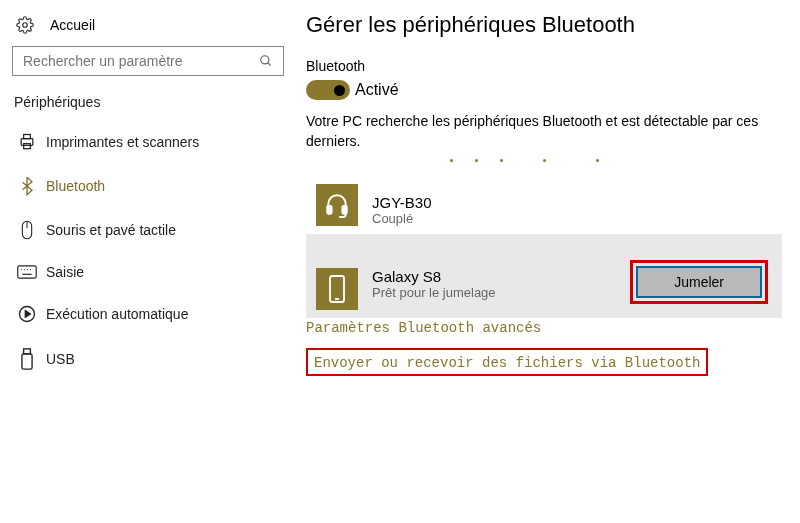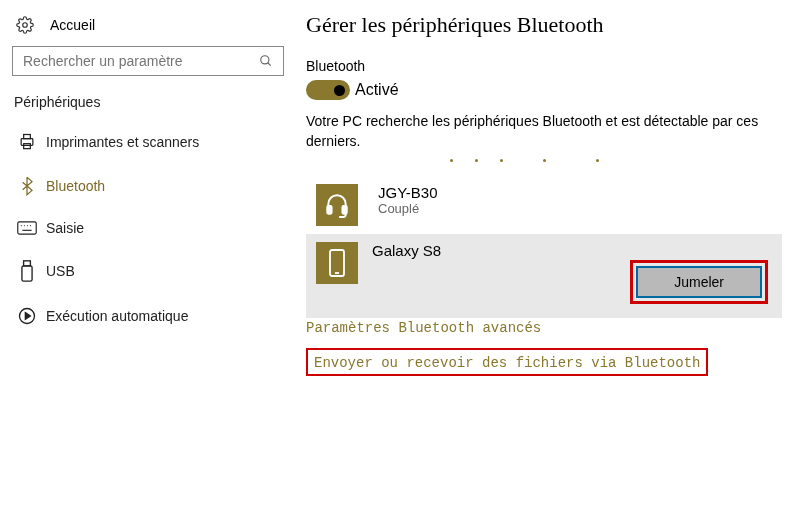--- a/index.html
+++ b/index.html
@@ -19,33 +19,33 @@
 .category-title { font-size: 14px; padding: 0 0 10px 6px; color: #202020; }
 
 .nav-list { list-style: none; }
 .nav-item { display: flex; align-items: center; gap: 8px; padding: 12px 8px; cursor: default; font-size: 14px; color: #222; }
 .nav-item.active { color: #7f6a2a; }
 .nav-item .icon { width: 22px; display: flex; align-items: center; justify-content: center; color: #222; }
 .nav-item.active .icon { color: #7f6a2a; }
 
 
 .main { flex: 1; padding: 12px 18px 12px 6px; }
-.main-title { font-size: 22px; font-weight: 400; margin-bottom: 20px; font-family: Liberation Serif, serif; }
+.main-title { font-size: 22px; font-weight: 400; margin-bottom: 20px; }
 .section-label { font-size: 14px; margin-bottom: 6px; }
 
 .toggle-row { display: flex; align-items: center; gap: 5px; margin-bottom: 12px; }
 .toggle { width: 44px; height: 20px; border-radius: 10px; background: #8a782f; position: relative; }
 .toggle .knob { width: 11px; height: 11px; background: #000; border-radius: 50%; position: absolute; top: 4.5px; right: 5px; }
 
 .description { font-size: 14px; line-height: 1.4; margin-bottom: 8px; }
 
 .searching-dots { display: flex; gap: 22px; justify-content: center; padding: 0 40px 14px 0; color: #8a782f; font-size: 5px; letter-spacing: 4px; }
 .searching-dots span { width: 3px; height: 3px; background: #8a782f; border-radius: 50%; }
 
-.device { display: flex; align-items: flex-start; gap: 20px; padding: 8px 10px; }
+.device { display: flex; align-items: flex-end; gap: 14px; padding: 8px 10px; }
 .device.selected { background: #e8e8e8; flex-direction: row; }
 .device-row { display: flex; align-items: flex-start; gap: 14px; width: 100%; }
 .device-icon-box { width: 42px; height: 42px; background: #8a782f; display: flex; align-items: center; justify-content: center; color: #fff; }
 .device-info { display: flex; flex-direction: column; }
 .device-name { font-size: 15px; }
 .device-status { font-size: 13px; color: #666; }
 .device-action { display: flex; justify-content: flex-end; width: 100%; padding: 18px 4px 6px 0; }
 .pair-btn { background: #b9b9b9; border: 2px solid #0369a1; padding: 6px 36px; font-size: 14px; cursor: default; }
 .pair-highlight { border: 3px solid #cc0000; padding: 3px; display: inline-block; }
 
@@ -97,48 +97,57 @@
       <li class="nav-item active">
         <span class="icon">
           <svg width="16" height="20" viewBox="0 0 24 32" fill="none" stroke="currentColor" stroke-width="2">
               <path d="M12 2 L12 30 L20 23 L5 10 M12 2 L20 9 L5 22"></path>
             </svg>
         </span>
         <span>Bluetooth</span>
       </li>
       <li class="nav-item">
         <span class="icon">
+          <svg width="16" height="20" viewBox="0 0 24 30" fill="none" stroke="currentColor" stroke-width="1.6">
+              <rect x="5" y="2" width="14" height="26" rx="7"></rect>
+              <line x1="12" y1="2" x2="12" y2="12"></line>
+            </svg>
+        </span>
+        <span>Souris et pavé tactile</span>
+      </li>
+      <li class="nav-item">
+        <span class="icon">
           <svg width="20" height="16" viewBox="0 0 26 18" fill="none" stroke="currentColor" stroke-width="1.5">
               <rect x="1" y="1" width="24" height="16" rx="2"></rect>
               <line x1="5" y1="6" x2="6" y2="6"></line>
               <line x1="9" y1="6" x2="10" y2="6"></line>
               <line x1="13" y1="6" x2="14" y2="6"></line>
               <line x1="17" y1="6" x2="18" y2="6"></line>
               <line x1="7" y1="12" x2="19" y2="12"></line>
             </svg>
         </span>
         <span>Saisie</span>
       </li>
       <li class="nav-item">
         <span class="icon">
+          <svg width="20" height="20" viewBox="0 0 24 24" fill="none" stroke="currentColor" stroke-width="1.6">
+              <circle cx="12" cy="12" r="9"></circle>
+              <polygon points="10,8 16,12 10,16" fill="currentColor"></polygon>
+            </svg>
+        </span>
+        <span>Exécution automatique</span>
+      </li>
+      <li class="nav-item">
+        <span class="icon">
           <svg width="14" height="22" viewBox="0 0 16 26" fill="none" stroke="currentColor" stroke-width="1.6">
               <rect x="4" y="1" width="8" height="6"></rect>
               <rect x="2" y="7" width="12" height="18" rx="2"></rect>
             </svg>
         </span>
         <span>USB</span>
-      </li>
-      <li class="nav-item">
-        <span class="icon">
-          <svg width="20" height="20" viewBox="0 0 24 24" fill="none" stroke="currentColor" stroke-width="1.6">
-              <circle cx="12" cy="12" r="9"></circle>
-              <polygon points="10,8 16,12 10,16" fill="currentColor"></polygon>
-            </svg>
-        </span>
-        <span>Exécution automatique</span>
       </li>
     </ul>
   </div>
 
   <div class="main">
     <h1 class="main-title">Gérer les périphériques Bluetooth</h1>
 
     <div class="section-label">Bluetooth</div>
     <div class="toggle-row">
       <div class="toggle">
@@ -175,20 +184,21 @@
     <div class="device selected">
       <div class="device-row">
         <div class="device-icon-box">
           <svg width="22" height="30" viewBox="0 0 20 30" fill="none" stroke="#fff" stroke-width="1.8">
             <rect x="3" y="2" width="14" height="26" rx="2"></rect>
               <line x1="8" y1="25" x2="12" y2="25"></line>
           </svg>
         </div>
         <div class="device-info">
           <span class="device-name">Galaxy S8</span>
+          <span class="device-status">Prêt pour le jumelage</span>
         </div>
       </div>
       <div class="device-action">
         <span class="pair-highlight">
           <button class="pair-btn">Jumeler</button>
         </span>
       </div>
     </div>
 
     <div>

